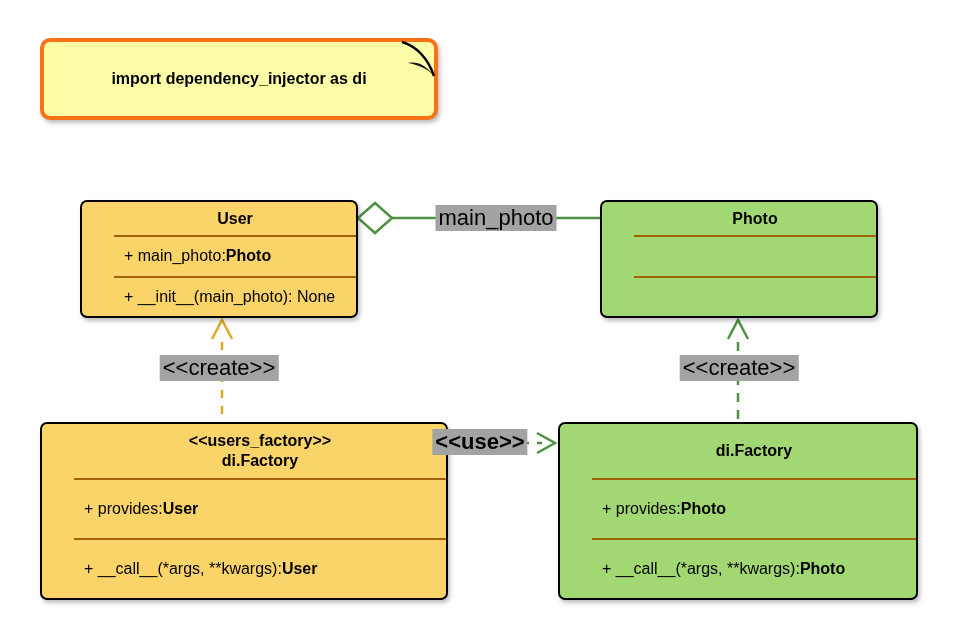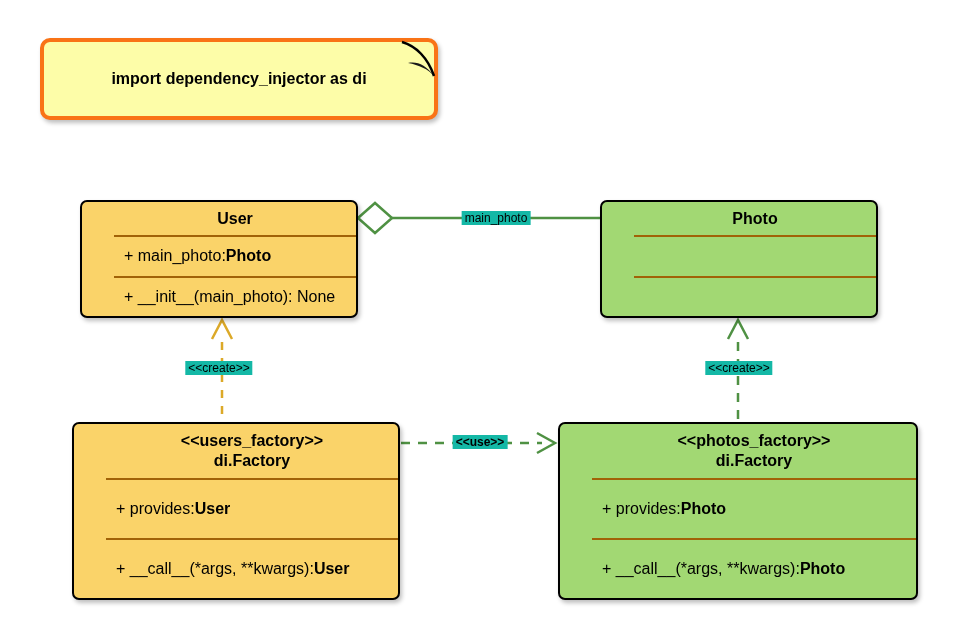--- a/index.html
+++ b/index.html
@@ -52,38 +52,38 @@
   .uml-class .header.h2 { height: 54px; }
   .uml-class .section {
     flex: 1 1 0;
     border-top: 2px solid #a16207;
     display: flex; align-items: center;
     padding: 0 10px;
     white-space: nowrap;
   }
   .box-user           { left: 80px;  top: 200px; width: 278px; height: 118px; }
   .box-photo          { left: 600px; top: 200px; width: 278px; height: 118px; }
-  .box-users-factory  { left: 40px;  top: 422px; width: 328px; height: 178px; margin-left: 32px; }
+  .box-users-factory  { left: 40px;  top: 422px; width: 408px; height: 178px; }
   .box-photos-factory { left: 558px; top: 422px; width: 360px; height: 178px; }
 
   
   .agg-line   { stroke: var(--edge-green, #4F9143); stroke-width: 2.5; }
   .diamond    { fill: #ffffff; stroke: var(--edge-green, #4F9143); stroke-width: 2.5; }
   .dash-gold  { stroke: var(--edge-gold, #DCA928); stroke-width: 2.5; stroke-dasharray: 8 8; fill: none; }
   .head-gold  { stroke: var(--edge-gold, #DCA928); stroke-width: 2.5; fill: none; }
   .dash-green { stroke: var(--edge-green, #4F9143); stroke-width: 2.5; stroke-dasharray: 9 8; fill: none; }
   .head-green { stroke: var(--edge-green, #4F9143); stroke-width: 2.5; fill: none; }
 
   
   .edge-label {
     position: absolute;
     transform: translate(-50%, -50%);
-    background: #14b8a6;
+    background: #a3a3a3;
     padding: 0 3px;
-    font-size: 12px;
+    font-size: 22px;
     white-space: nowrap;
   }
 </style>
 </head>
 <body>
 
 <div class="canvas">
 
   <svg class="connectors" viewBox="0 0 960 640">
 
@@ -140,21 +140,20 @@
         <b>User</b>
     </div>
     <div class="section">
       <span>+ __call__(*args, **kwargs): </span>
         <b>User</b>
     </div>
   </div>
 
   <div class="uml-class green box-photos-factory">
     <div class="header h2">
-      <span>&lt;&lt;photos_factory&gt;&gt;</span>
       <span>di.Factory</span>
     </div>
     <div class="section">
       <span>+ provides: </span>
         <b>Photo</b>
     </div>
     <div class="section">
       <span>+ __call__(*args, **kwargs): </span>
         <b>Photo</b>
     </div>

